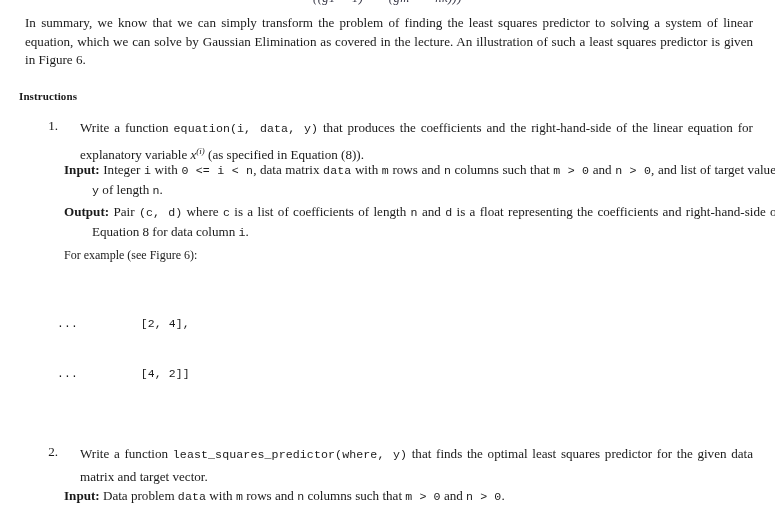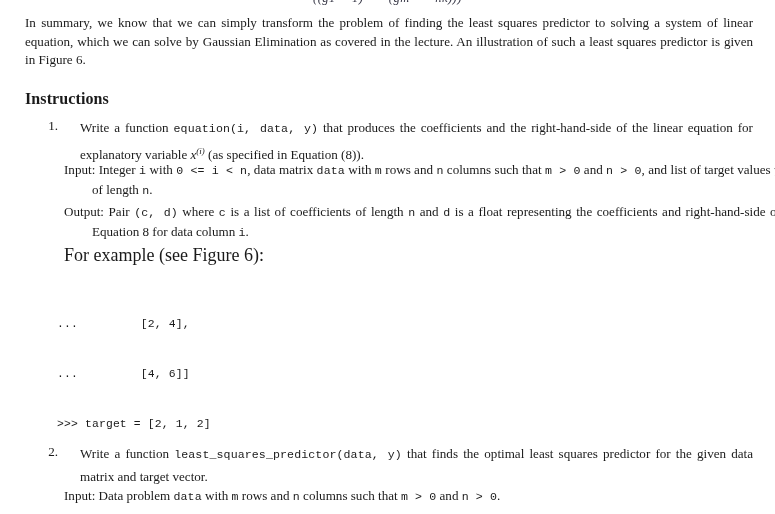--- a/index.html
+++ b/index.html
@@ -48,23 +48,23 @@
     text-align: justify;
     text-justify: inter-word;
     font-size: 13.1px;
     line-height: 18.6px;
   }
   #intro-para { top: 14px; }
 
   
   .heading {
     position: absolute;
-    left: 25px;
+    left: 19px;
     top: 90px;
-    font-size: 16px;
+    font-size: 11px;
     font-weight: bold;
     letter-spacing: 0.1px;
     text-align: right;
   }
 
   
   .list-item {
     position: absolute;
     left: 40px;
     width: 713px;
@@ -94,39 +94,39 @@
     position: absolute;
     left: 64px;
     width: 689px;
     font-size: 13.1px;
     line-height: 18.6px;
     text-align: justify;
     text-justify: inter-word;
     text-indent: -0px;
   }
   .defblock .dt {
-    font-weight: normal;
+    font-weight: bold;
   }
   .defblock .dd {
     display: inline;
   }
   .hang {
     padding-left: 28px;
     text-indent: -28px;
   }
 
   #input-1  { top: 161px; }
   #output-1 { top: 203px; }
   #input-2  { top: 487px; }
 
   .example-line {
     position: absolute;
     left: 64px;
     top: 246px;
-    font-size: 18px;
+    font-size: 12px;
     line-height: 18.6px;
   }
 
   
   .code {
     position: absolute;
     left: 57px;
     top: 283px;
     font-family: "Liberation Mono", "DejaVu Sans Mono", monospace;
     font-size: 11.4px;
@@ -176,32 +176,31 @@
   </div>
 
   <div class="defblock hang" id="output-1">
     <span class="dt">Output:</span><span class="dd"><span> Pair </span><span class="tt">(c, d)</span><span> where </span><span class="tt">c</span><span> is a list of coefficients of length </span><span class="tt">n</span><span> and </span><span class="tt">d</span><span> is a float representing the coefficients and right-hand-side of Equation 8 for data column </span><span class="tt">i</span><span>.</span></span>
   </div>
 
   <div class="example-line">For example (see Figure 6):</div>
 
   <div class="code">
     <div class="code-line">...         [2, 4],</div>
-    <div class="code-line">...         [4, 6]]</div>
-    <div class="code-line">&gt;&gt;&gt; target = [2, 1, 2]</div>
+    <div class="code-line">...         [4, 2]]</div>
     
     
     
     
   </div>
 
   <div class="list-item" id="item-2">
     <span class="li-num">2.</span>
     <div class="li-body">
-      <span>Write a function </span><span class="tt">least_squares_predictor(data, y)</span><span> that finds the optimal least squares predictor for the given data matrix and target vector.</span>
+      <span>Write a function </span><span class="tt">least_squares_predictor(where, y)</span><span> that finds the optimal least squares predictor for the given data matrix and target vector.</span>
     </div>
   </div>
 
   <div class="defblock hang" id="input-2">
     <span class="dt">Input:</span><span class="dd"><span> Data problem </span><span class="tt">data</span><span> with </span><span class="tt">m</span><span> rows and </span><span class="tt">n</span><span> columns such that </span><span class="tt">m &gt; 0</span><span> and </span><span class="tt">n &gt; 0</span><span>.</span></span>
   </div>
 
 </div>
 
 </body></html>

